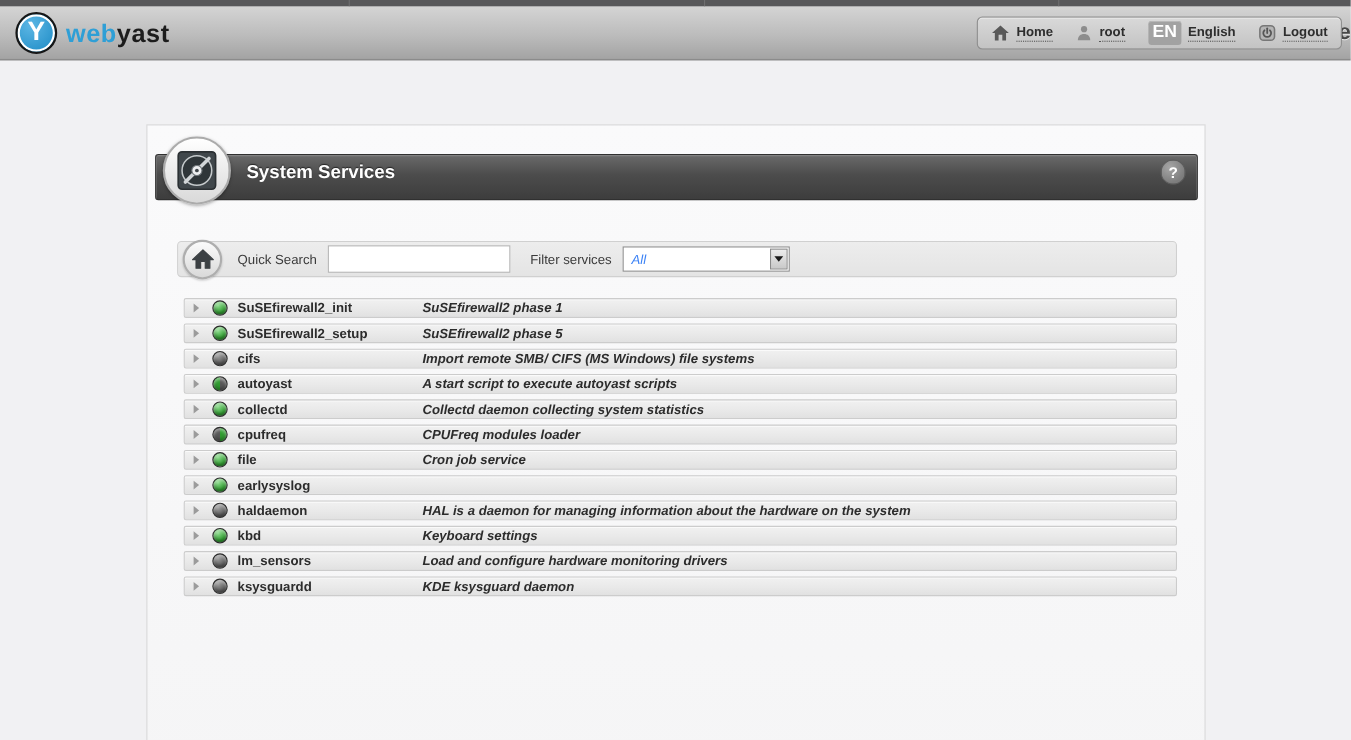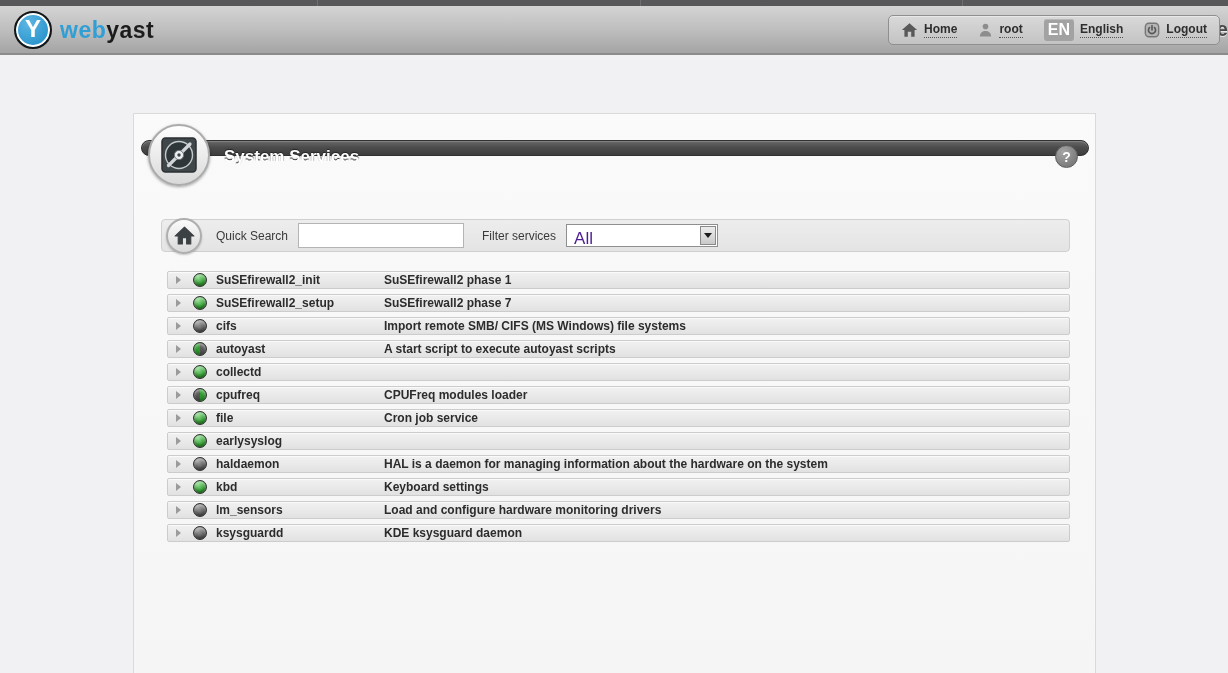--- a/index.html
+++ b/index.html
@@ -36,22 +36,22 @@
   .nav-label { font-size:12px; font-weight:bold; color:#2e2e2e; border-bottom:1px dotted #555; padding-bottom:1px; }
   .nav-ico { display:flex; align-items:center; }
   .en-badge { background:#a2a2a2; color:#fff; font-size:16px; font-weight:bold; padding:3px 4px;
               border-radius:3px; line-height:1; box-shadow:inset 0 1px 0 #b8b8b8; }
 
   
   .panel { position:absolute; left:133px; top:113px; width:963px; height:600px;
            background:linear-gradient(180deg,#fafafb,#f5f5f6);
            border:1px solid #dadada; }
 
-  .module-head { position:absolute; left:7px; top:26px; width:948px; height:16px;
-                 border-radius:13px; border:1px solid #303030;
+  .module-head { position:absolute; left:7px; top:26px; width:948px; height:42px;
+                 border-radius:3px; border:1px solid #303030;
                  background:linear-gradient(180deg,#6a6a6a 0%, #4c4c4c 45%, #3d3d3d 100%);
                  box-shadow:inset 0 1px 0 #828282; }
   .module-title { position:absolute; left:82px; top:0; line-height:31px; color:#fff;
                   font-size:17px; font-weight:bold; text-shadow:0 -1px 1px #222; }
   .help-btn { position:absolute; right:10px; top:4px; width:23px; height:23px; border-radius:50%;
               background:radial-gradient(circle at 35% 30%, #a6a6a6, #7d7d7d 70%);
               border:1px solid #5c5c5c; color:#fff; font-size:14px; font-weight:bold;
               display:flex; align-items:center; justify-content:center; cursor:pointer; }
   .module-icon { position:absolute; left:14px; top:10px; width:62px; height:62px; border-radius:50%;
                  background:linear-gradient(180deg,#ffffff,#d9d9d9);
@@ -66,21 +66,21 @@
   .home-btn { width:36px; height:36px; border-radius:50%; margin-left:4px; flex:0 0 auto;
               border:2px solid #aeaeae; background:linear-gradient(180deg,#fbfbfb,#d9d9d9);
               display:flex; align-items:center; justify-content:center; cursor:pointer;
               box-shadow:0 1px 2px rgba(0,0,0,.2); }
   .tb-label { font-size:12px; font-weight:normal; color:#3a3a3a; margin-left:14px; }
   .tb-label.filter { margin-left:18px; }
   .search-input { margin-left:10px; width:166px; height:25px; border:1px solid #b4b4b4;
                   background:#fff; font-size:12px; padding:0 5px; outline:none; }
   .select { margin-left:10px; width:152px; height:23px; background:#fff; border:1px solid #8f8f8f;
             position:relative; cursor:pointer; }
-  .select-value { position:absolute; left:7px; top:4px; font-size:17px; color:#4c1d95; }
+  .select-value { position:absolute; left:7px; top:4px; font-size:12px; color:#3b82f6;font-style:italic; }
   .select-btn { position:absolute; right:1px; top:1px; bottom:1px; width:16px;
                 background:linear-gradient(180deg,#ececec,#c9c9c9);
                 border:1px solid #8a8a8a; display:flex; align-items:center; justify-content:center; }
   .select-arrow { width:0; height:0; border-left:4px solid transparent; border-right:4px solid transparent;
                   border-top:5px solid #1a1a1a; }
 
   
   .service-list { position:absolute; left:33px; top:157px; width:903px; }
   .service-row { height:18px; margin-bottom:5px; display:flex; align-items:center;
                  padding-left:8px; border:1px solid #cccccc; border-radius:2px;
@@ -90,21 +90,21 @@
   .expander::before { content:""; width:0; height:0; border-top:4px solid transparent;
                       border-bottom:4px solid transparent; border-left:5px solid #9b9b9b; }
   .dot { width:14px; height:14px; border-radius:50%; margin-left:7px; flex:0 0 auto;
          border:1px solid #2d2d2d;
          box-shadow:inset 0 2px 3px rgba(255,255,255,.5), inset 0 -2px 3px rgba(0,0,0,.35); }
   .dot-running      { background:radial-gradient(circle at 35% 30%, #8ddc8d, #33a033 60%, #1d771d); }
   .dot-stopped      { background:radial-gradient(circle at 35% 30%, #9d9d9d, #606060 60%, #3a3a3a); }
   .dot-partial_left { background:linear-gradient(90deg, #2f9c2f 0 50%, #575757 50% 100%); }
   .dot-partial_right{ background:linear-gradient(90deg, #575757 0 50%, #2f9c2f 50% 100%); }
   .svc-name { margin-left:9px; width:168px; font-size:12px; font-weight:bold; color:#2c2c2c; }
-  .svc-desc { font-size:12px; font-weight:bold; color:#2c2c2c; }
+  .svc-desc { font-size:12px; font-weight:bold; font-style:italic; color:#2c2c2c; }
 </style>
 </head>
 <body>
 
 <div class="screen">
 
   <div class="topstrip">
     <i class="sep s1"></i>
       <i class="sep s2"></i>
       <i class="sep s3"></i>
@@ -194,38 +194,39 @@
         <div class="service-row">
     <span class="expander"></span>
     <span class="dot dot-running"></span>
     <span class="svc-name">SuSEfirewall2_init</span>
     <span class="svc-desc">SuSEfirewall2 phase 1</span>
   </div>
         <div class="service-row">
     <span class="expander"></span>
     <span class="dot dot-running"></span>
     <span class="svc-name">SuSEfirewall2_setup</span>
-    <span class="svc-desc">SuSEfirewall2 phase 7</span>
+    <span class="svc-desc">SuSEfirewall2 phase 5</span>
   </div>
         <div class="service-row">
     <span class="expander"></span>
     <span class="dot dot-stopped"></span>
     <span class="svc-name">cifs</span>
     <span class="svc-desc">Import remote SMB/ CIFS (MS Windows) file systems</span>
   </div>
         <div class="service-row">
     <span class="expander"></span>
     <span class="dot dot-partial_left"></span>
     <span class="svc-name">autoyast</span>
     <span class="svc-desc">A start script to execute autoyast scripts</span>
   </div>
         <div class="service-row">
     <span class="expander"></span>
     <span class="dot dot-running"></span>
     <span class="svc-name">collectd</span>
+    <span class="svc-desc">Collectd daemon collecting system statistics</span>
   </div>
         <div class="service-row">
     <span class="expander"></span>
     <span class="dot dot-partial_right"></span>
     <span class="svc-name">cpufreq</span>
     <span class="svc-desc">CPUFreq modules loader</span>
   </div>
         <div class="service-row">
     <span class="expander"></span>
     <span class="dot dot-running"></span>

